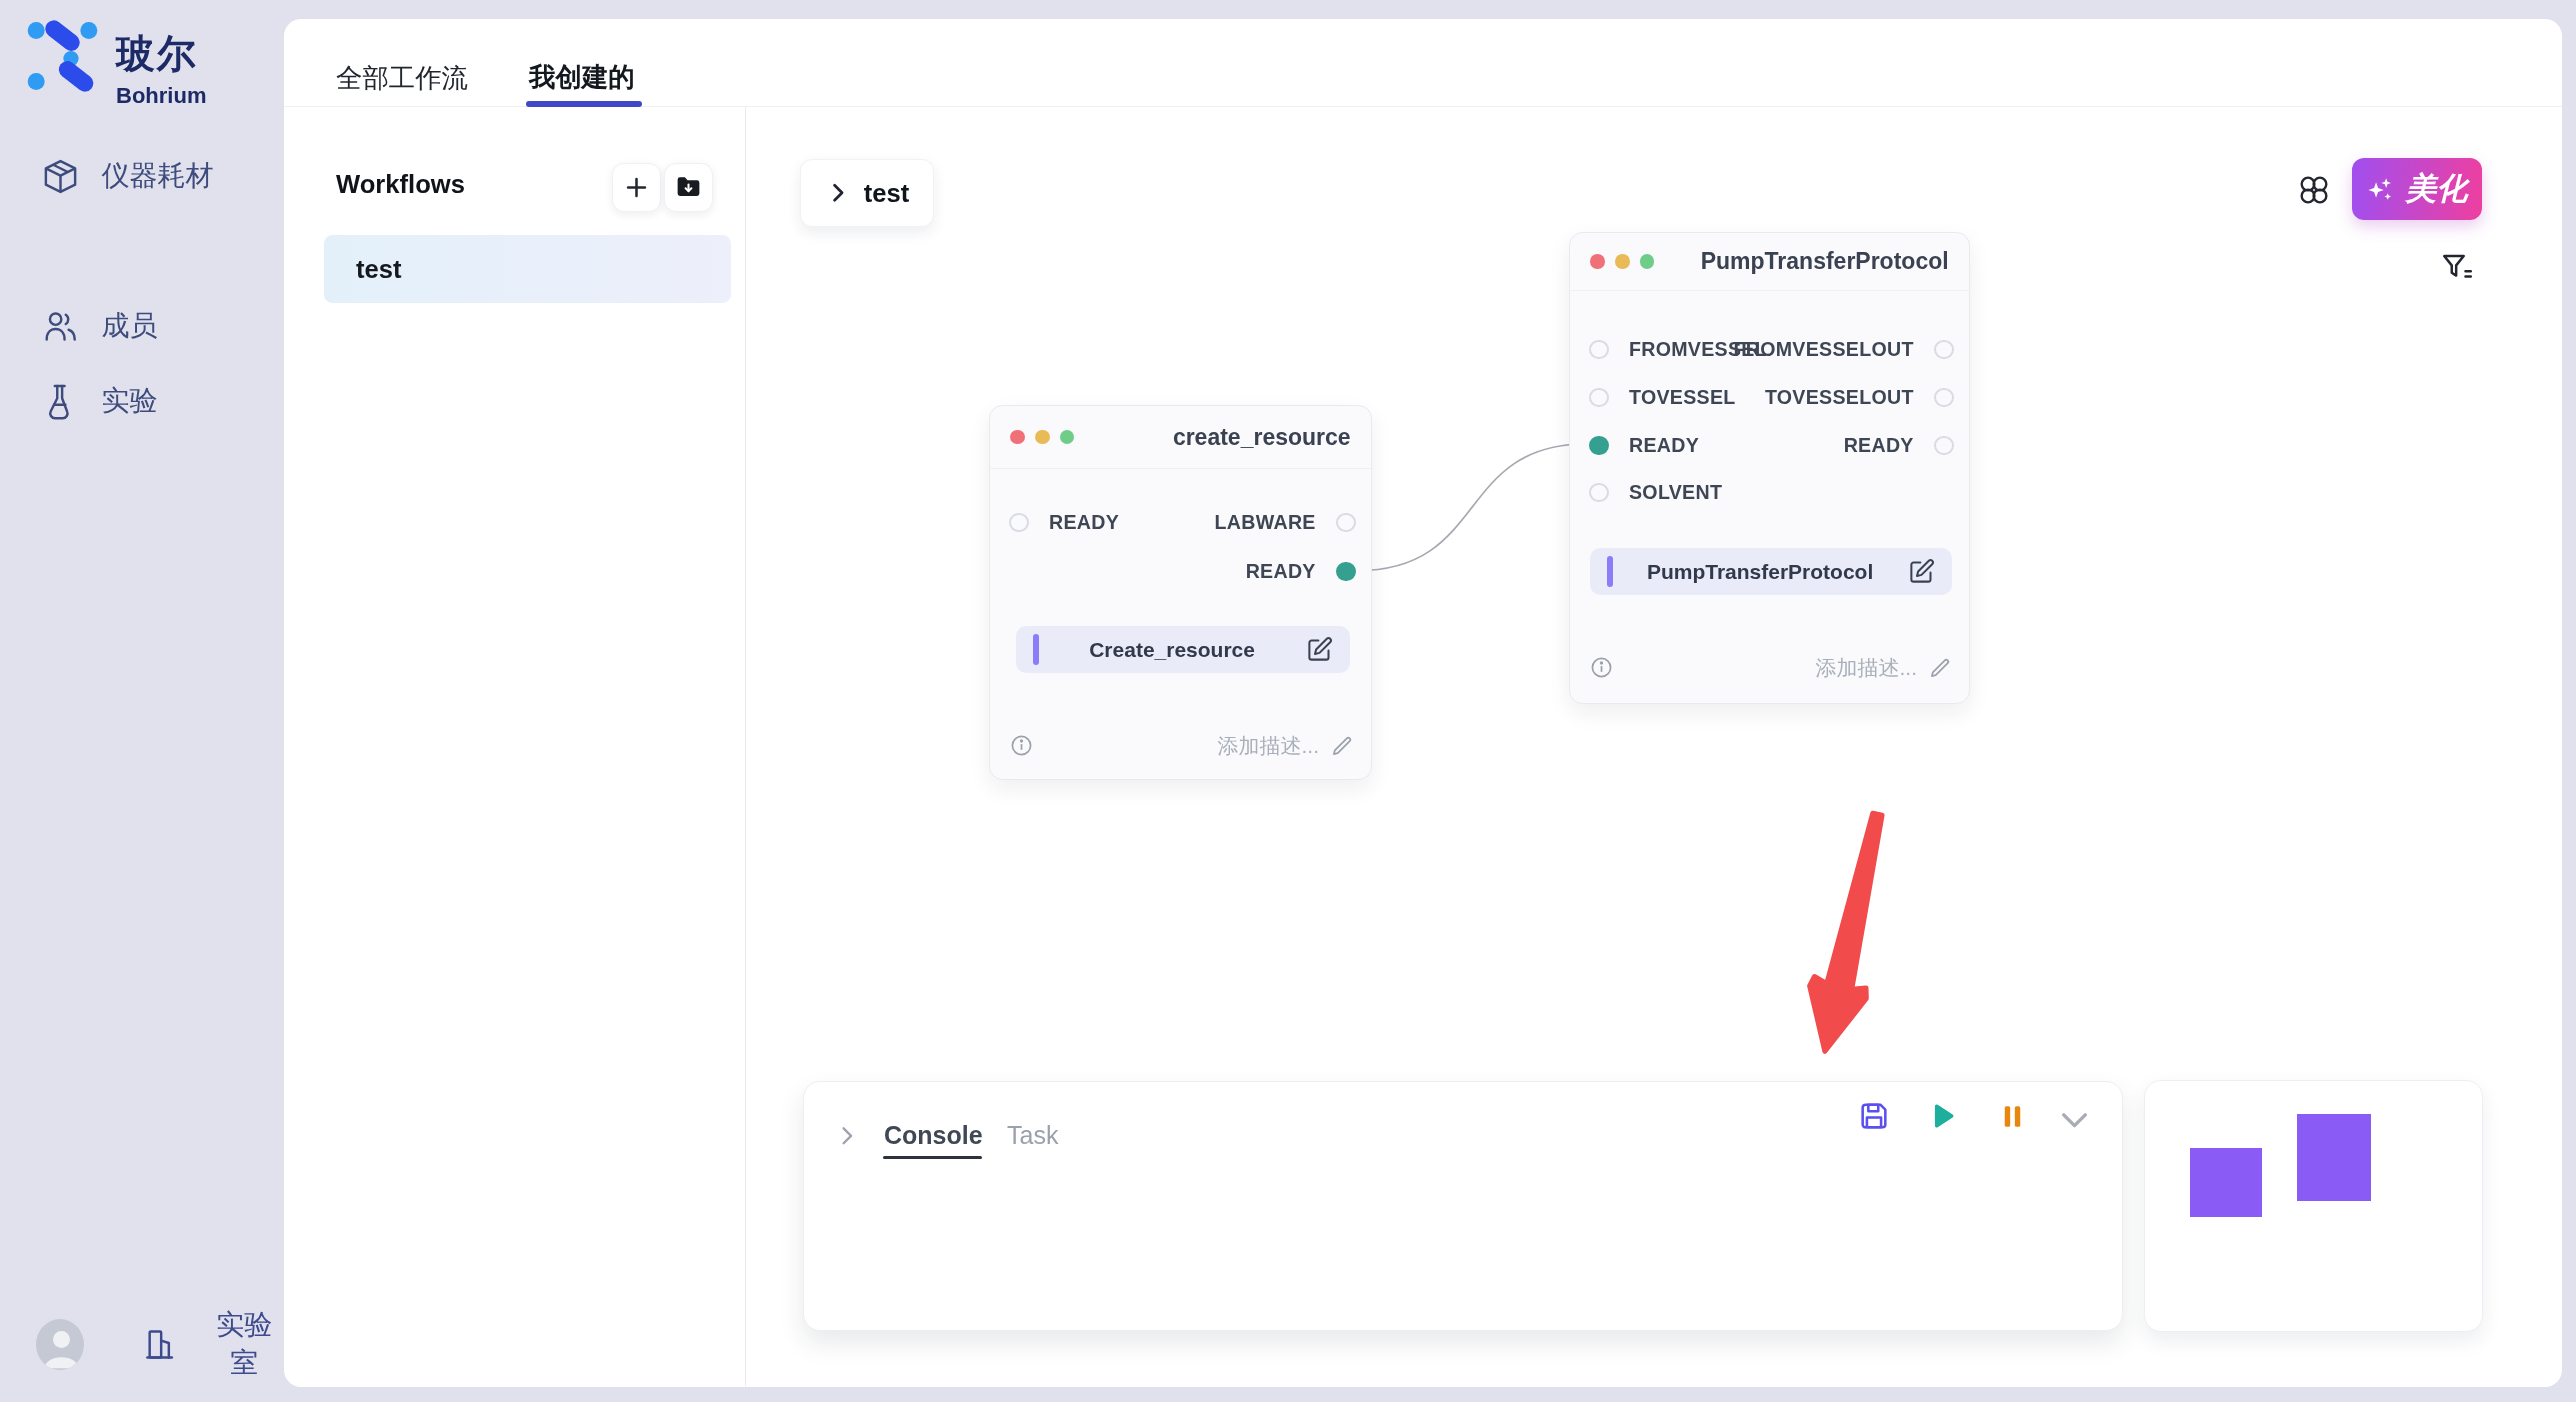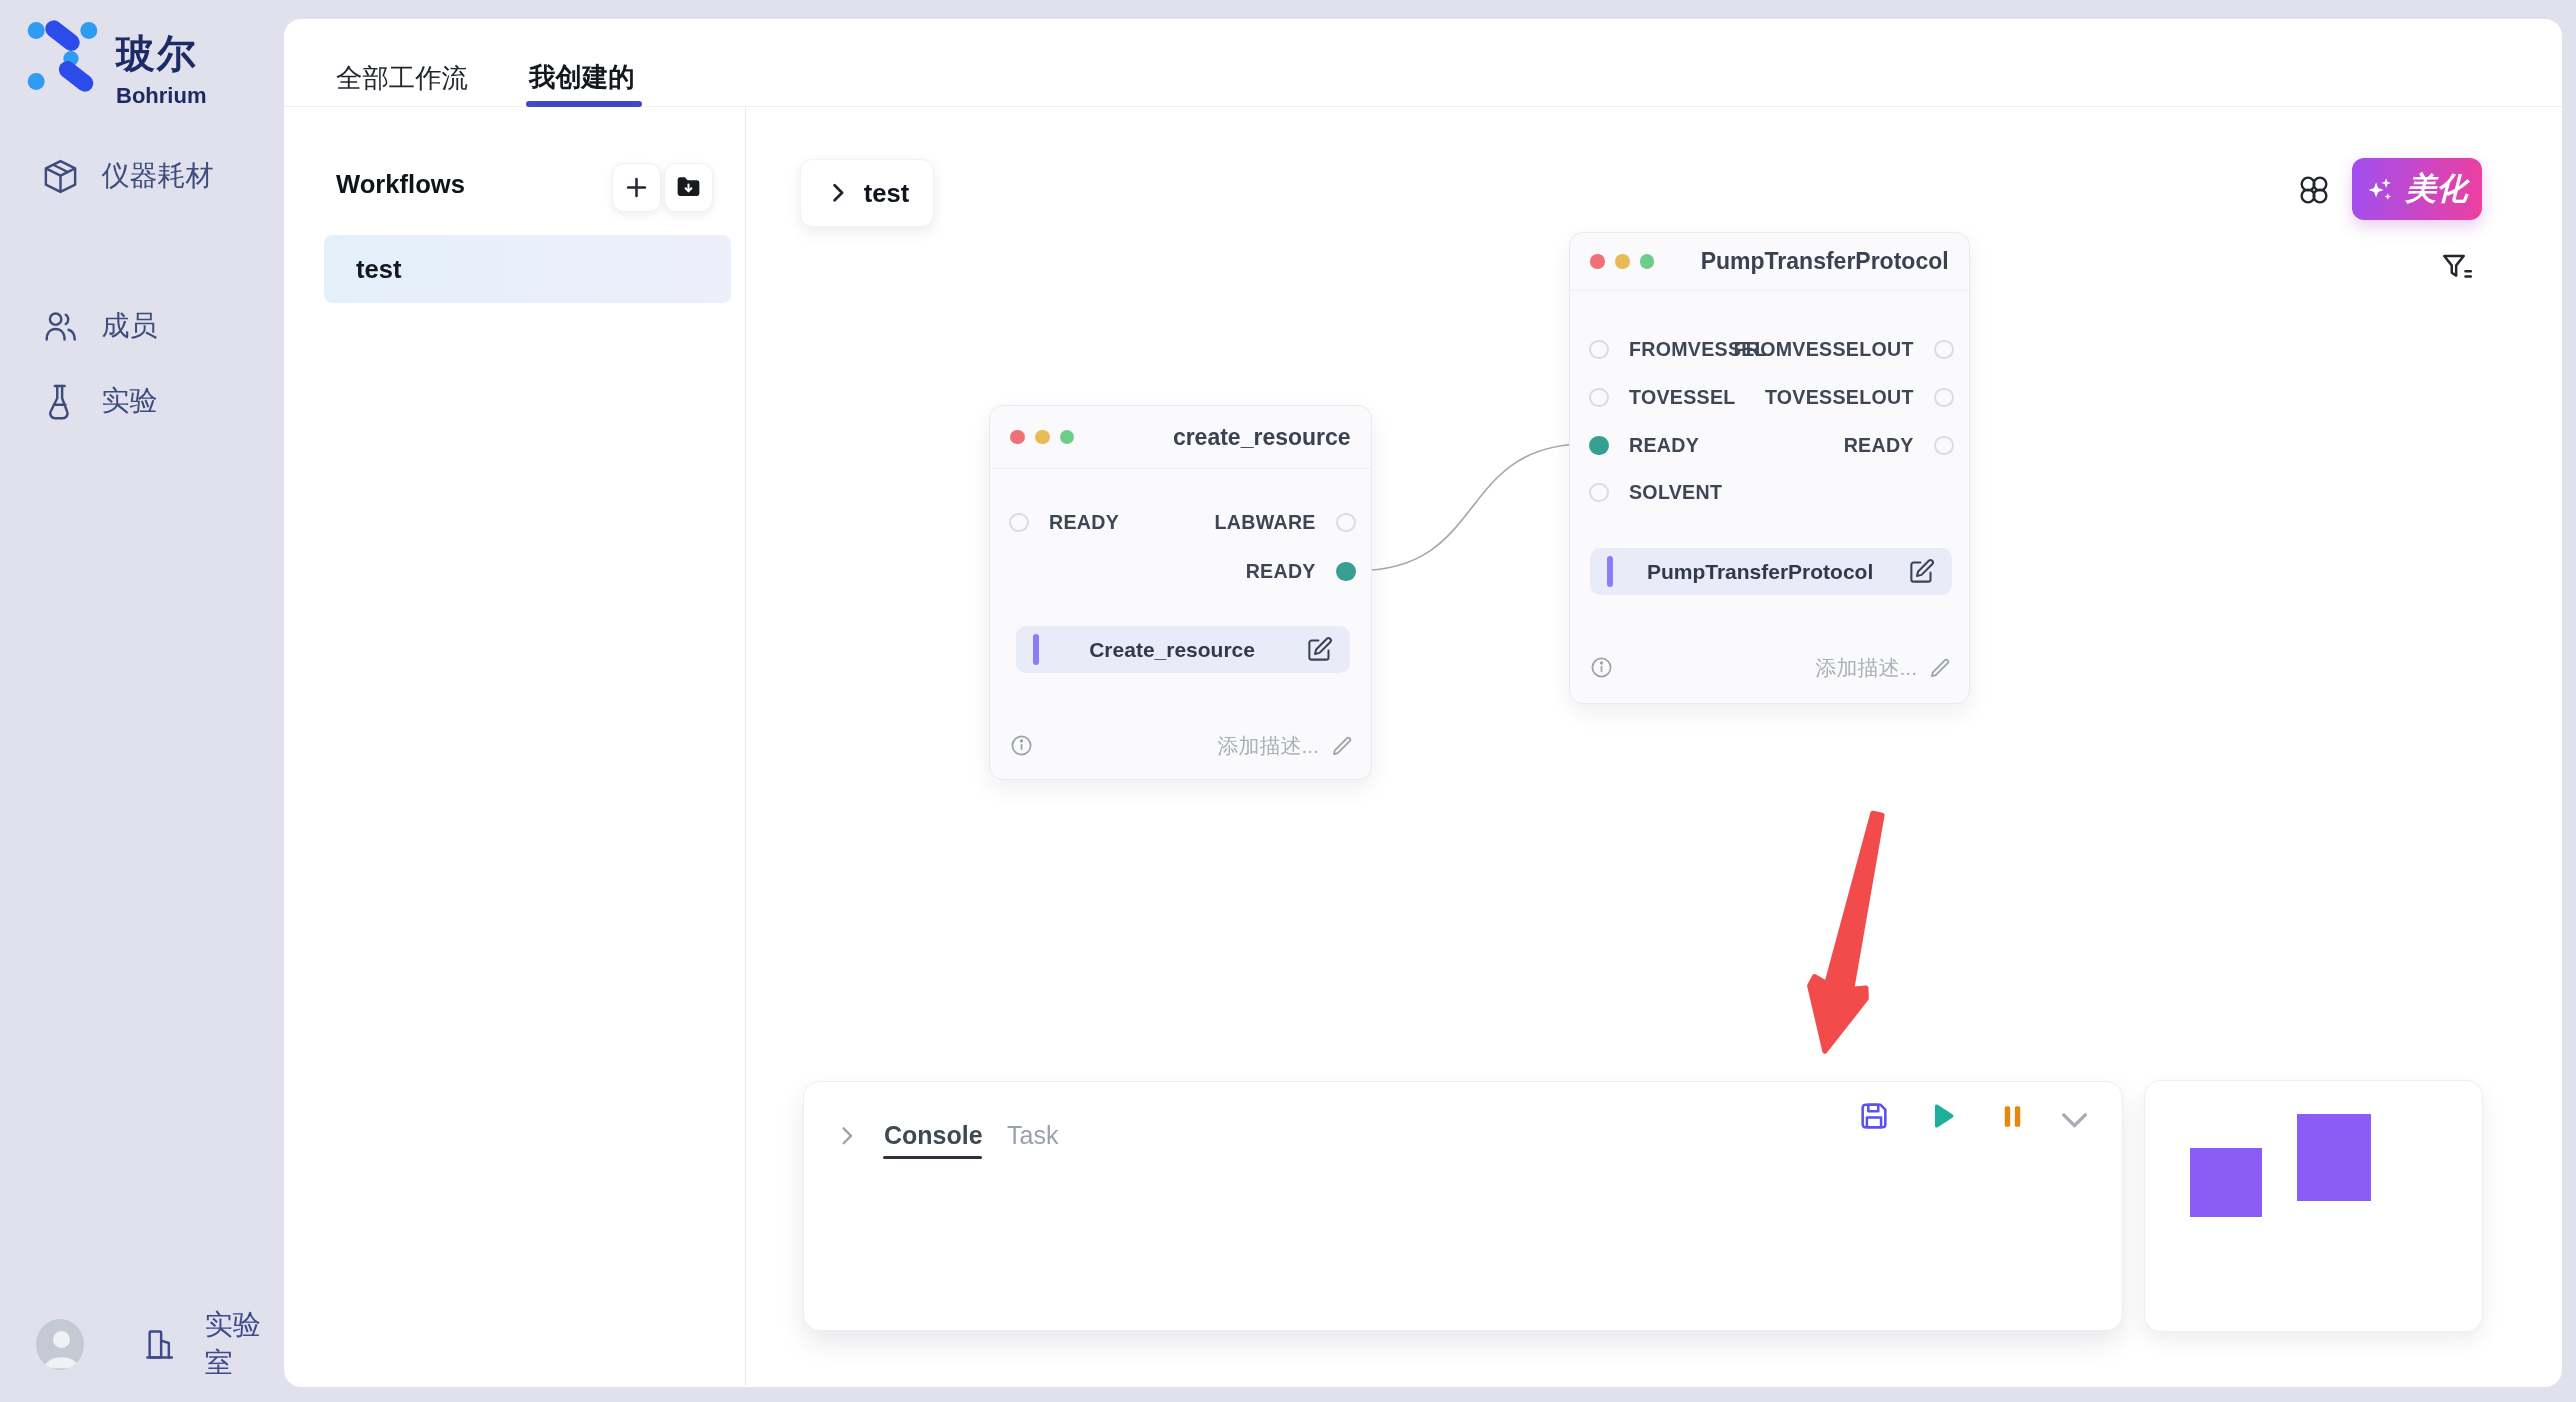--- a/index.html
+++ b/index.html
@@ -5,21 +5,21 @@
   html,body{margin:0;padding:0;}
   body{width:2576px;height:1402px;overflow:hidden;background:#E0E1EC;font-family:"Liberation Sans",sans-serif;position:relative;}
   .abs{position:absolute;}
   
   .brand-cn{font-size:39px;font-weight:700;color:#1C2A66;letter-spacing:1.7px;}
   .brand-en{font-size:22px;font-weight:700;color:#1C2A66;margin-top:1.7px;}
   .menu-item{position:absolute;left:8.5px;width:264px;height:72px;display:flex;align-items:center;padding-left:32px;box-sizing:border-box;gap:22px;border-radius:15.3px;cursor:pointer;}
   .menu-item .lbl{font-size:28px;font-weight:500;color:#3E4B7D;}
   .menu-item.active{background:#FFFFFF;box-shadow:0 3.4px 12px rgba(40,45,90,0.06);}
   .menu-item.active .lbl{color:#262E68;font-weight:600;}
-  .side-footer{position:absolute;left:36px;top:1306px;display:flex;align-items:center;gap:19px;}
+  .side-footer{position:absolute;left:36px;top:1306px;display:flex;align-items:center;gap:19px;text-align:center;}
   .avatar{width:51px;height:51px;border-radius:50%;background:#C5C9D3;position:relative;overflow:hidden;}
   .ws-label{font-size:28px;font-weight:500;color:#3D4A8C;margin-left:6.8px;}
   
   .content-card{position:absolute;left:284px;top:19px;width:2278px;height:1368px;background:#FFFFFF;border-radius:17px;}
   .tabs-border{position:absolute;left:284px;top:106px;width:2278px;height:0.9px;background:#EFF0F5;}
   .tab{position:absolute;font-size:26.4px;color:#21262E;cursor:pointer;}
   .tab.active{font-weight:700;color:#14181F;}
   .tab-underline{position:absolute;left:526px;top:101px;width:116px;height:6px;border-radius:3.4px;background:#4048C8;}
   .wf-title{position:absolute;left:336px;top:170px;font-size:25.6px;font-weight:700;color:#101418;}
   .icon-btn{position:absolute;width:49px;height:49px;background:#fff;border:0.9px solid #F1F1F5;border-radius:12px;box-shadow:0 2.6px 8.5px rgba(30,35,60,0.07);display:flex;align-items:center;justify-content:center;cursor:pointer;box-sizing:border-box;}

